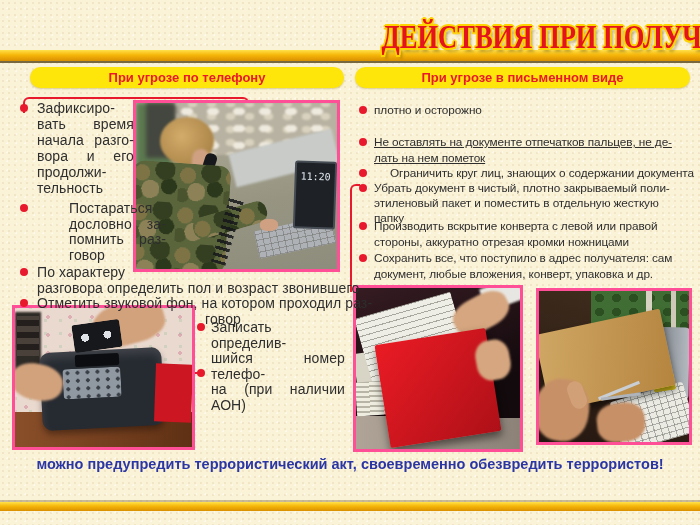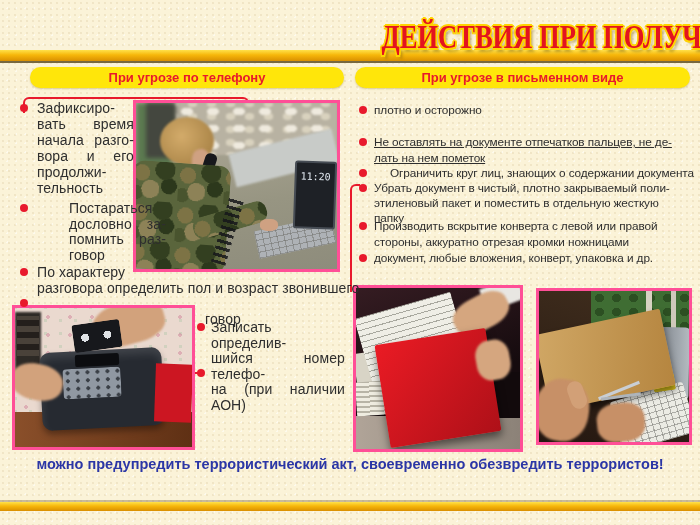--- a/index.html
+++ b/index.html
@@ -108,20 +108,23 @@
       <div>дословно за-</div>
       <div>помнить раз-</div>
       <div>говор</div>
     </div>
   <div class="abs item lh155" style="left:37px;top:265px;width:100px;">
       <div>По характеру</div>
     </div>
   <div class="abs item lh155" style="left:37px;top:281px;width:310px;">
     <div>разговора определить пол и возраст звонившего</div>
   </div>
+  <div class="abs item lh155" style="left:37px;top:296px;width:312px;">
+      <div>Отметить звуковой фон, на котором проходил раз-</div>
+    </div>
   <div class="abs item lh155" style="left:205px;top:312px;width:140px;">
     <div>говор</div>
   </div>
   <div class="abs item just lh155" style="left:211px;top:320px;width:134px;">
       <div>Записать определив-</div>
       <div>шийся номер телефо-</div>
       <div>на (при наличии АОН)</div>
     </div>
 
   <div class="abs item rcol lh155" style="left:374px;top:103px;width:318px;">
@@ -137,20 +140,21 @@
   <div class="abs item rcol lh15" style="left:374px;top:181px;width:318px;">
       <div>Убрать документ в чистый, плотно закрываемый поли-</div>
       <div>этиленовый пакет и поместить в отдельную жесткую</div>
       <div>папку</div>
     </div>
   <div class="abs item rcol lh155" style="left:374px;top:219px;width:318px;">
       <div>Производить вскрытие конверта с левой или правой</div>
       <div>стороны, аккуратно отрезая кромки ножницами</div>
     </div>
   <div class="abs item rcol lh155" style="left:374px;top:251px;width:318px;">
+      <div>Сохранить все, что поступило в адрес получателя: сам</div>
       <div>документ, любые вложения, конверт, упаковка и др.</div>
     </div>
 
   <div class="abs photo" style="left:133px;top:100px;width:201px;height:166px;">
     <div class="abs" style="left:0;top:0;width:201px;height:166px;
          background:linear-gradient(170deg,#b3ad9c,#979582 60%,#8e8c7c);"></div>
     <div class="abs soft" style="left:38px;top:0;width:163px;height:52px;background-color:#b8b2a2;
          background-image:radial-gradient(#efeade 0 6px,transparent 6px),radial-gradient(#d9d2be 0 5px,transparent 5px);
          background-size:26px 17px,19px 13px;background-position:0 0,9px 7px;"></div>
     <div class="abs soft2" style="left:0;top:0;width:36px;height:96px;background:#5c7a50;"></div>

